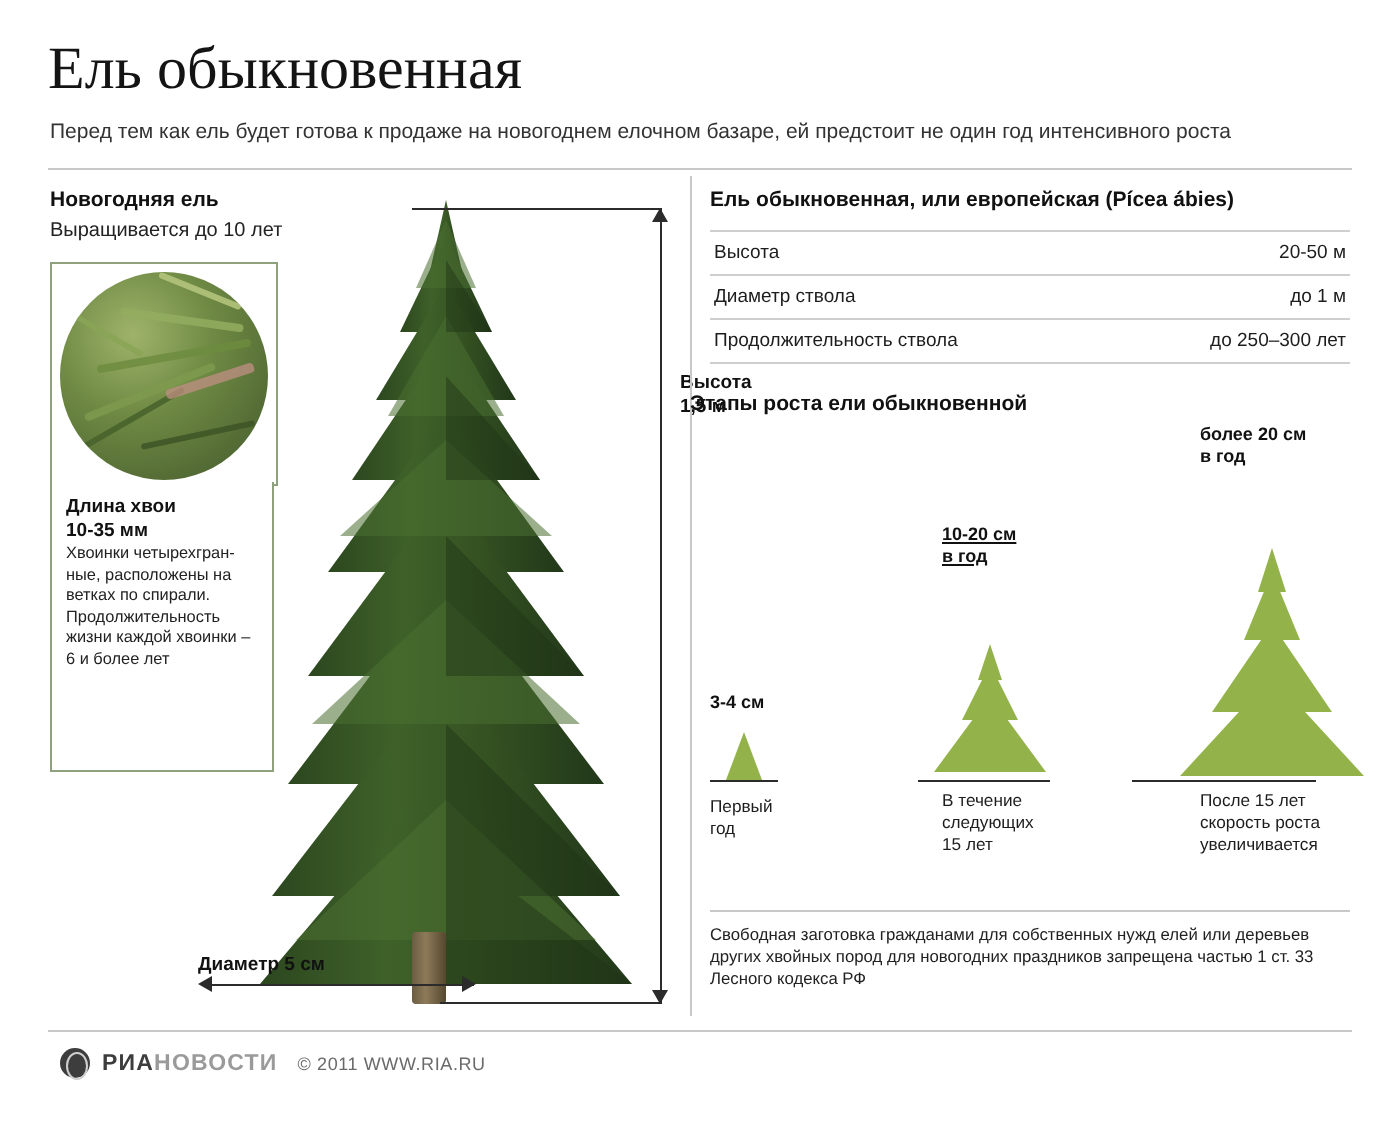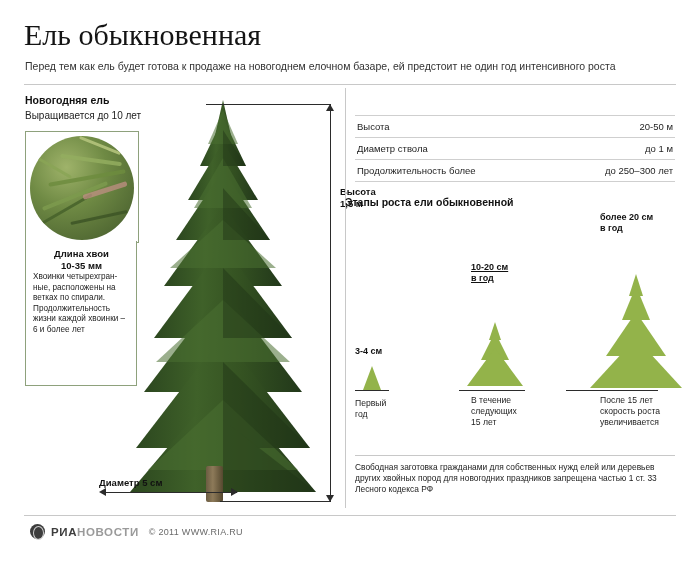--- a/index.html
+++ b/index.html
@@ -115,21 +115,20 @@
     border-right: 1px solid #8ea17c;
     border-bottom: 1px solid #8ea17c;
     box-sizing: border-box;
     padding: 7px 6px 6px 7px;
   }
   .len-title {
     font-size: 9.5px;
     font-weight: bold;
     line-height: 12px;
     color: #111;
-    text-align: center;
   }
   .len-body {
     font-size: 8.2px;
     line-height: 10.5px;
     color: #222;
   }
 
   
   .tree-wrap {
     position: absolute;
@@ -433,33 +432,34 @@
   <div class="arrow-down"></div>
   <div class="meas-label" style="white-space:pre-line">Высота
 1,5 м</div>
 
   <div class="diam-line"></div>
   <div class="diam-arrow-l"></div>
   <div class="diam-arrow-r"></div>
   <div class="diam-label">Диаметр 5 см</div>
 
   <div class="vdiv"></div>
+  <div class="r-title">Ель обыкновенная, или европейская (Pícea ábies)</div>
 
   <table class="spec-table">
     <tbody>
         <tr>
       <td>Высота</td>
       <td class="val">20-50 м</td>
     </tr>
     <tr>
       <td>Диаметр ствола</td>
       <td class="val">до 1 м</td>
     </tr>
     <tr>
-      <td>Продолжительность более</td>
+      <td>Продолжительность ствола</td>
       <td class="val">до 250–300 лет</td>
     </tr>
   </tbody>
     </table>
 
   <div class="stages-title">Этапы роста ели обыкновенной</div>
 
   <div class="stage" style="left:355px; top:346px; width:80px; height:100px;">
     <div class="cap" style="left:0; top:0; white-space:pre-line;">3-4 см</div>
     <svg width="34" height="28" viewBox="0 0 34 28" style="position:absolute; left:0; top:18px;" aria-hidden="true">

